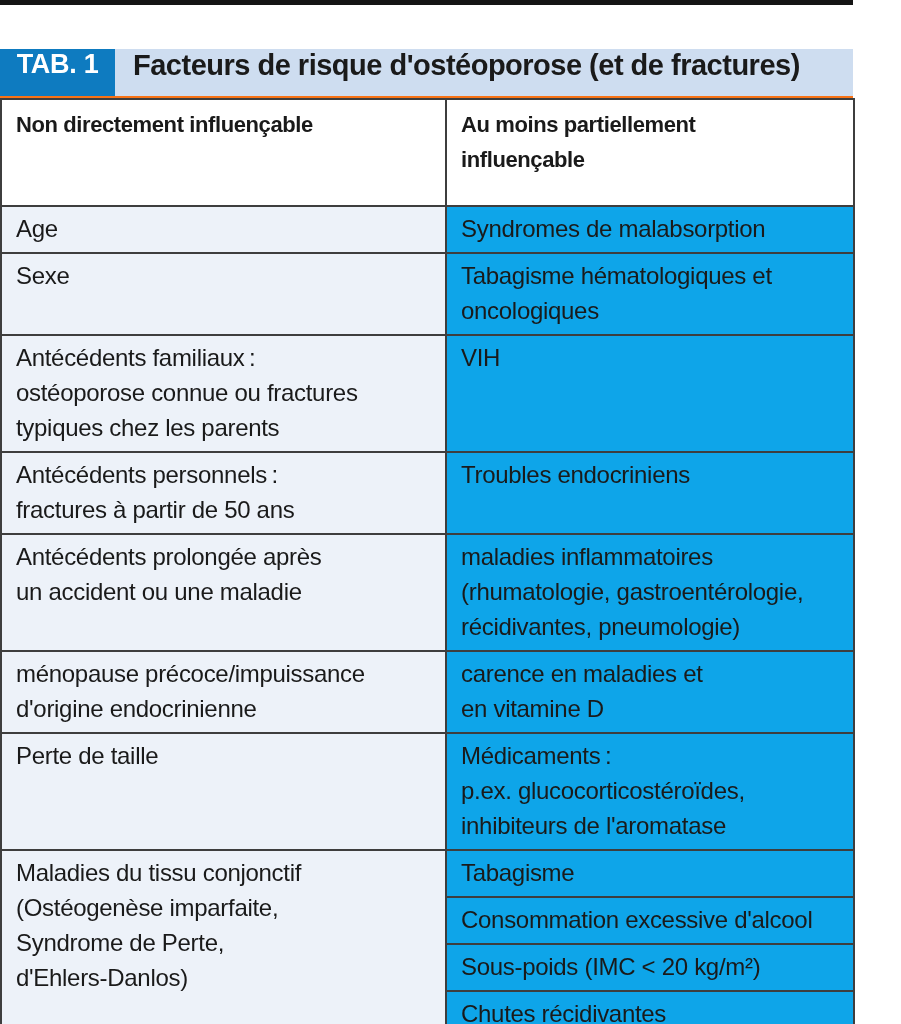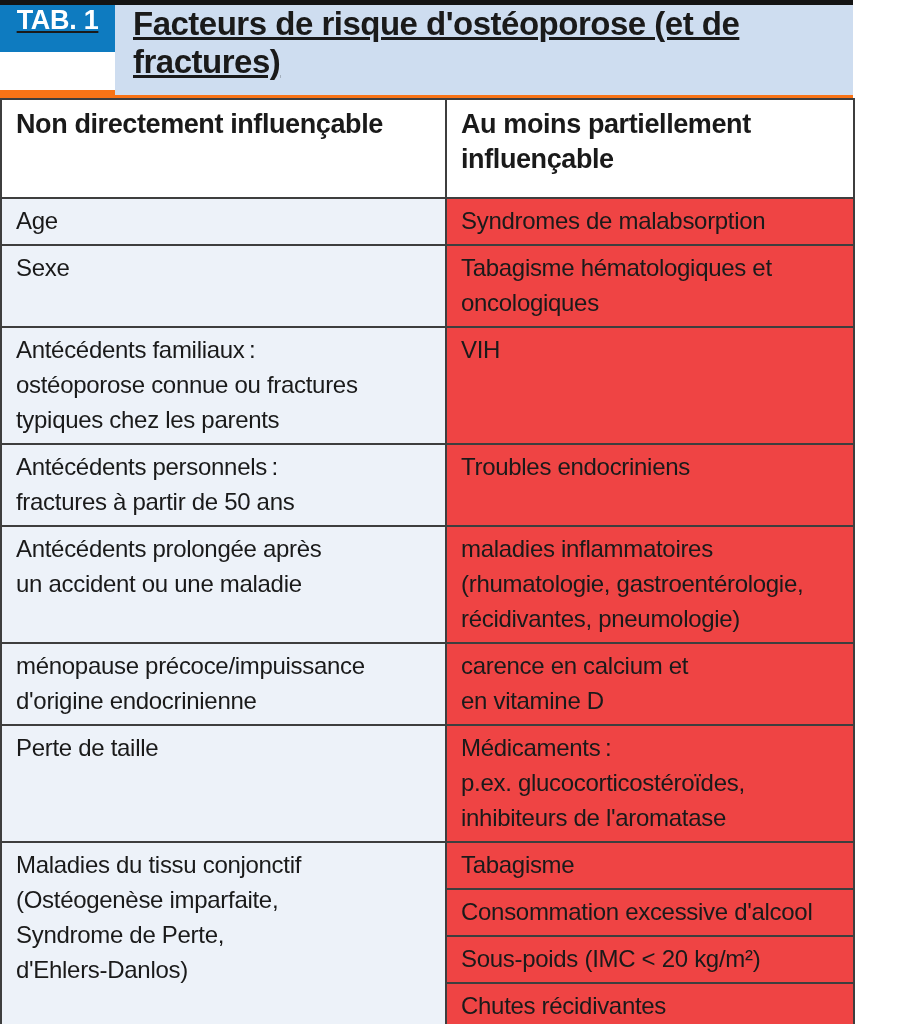--- a/index.html
+++ b/index.html
@@ -21,44 +21,43 @@
     left: 0;
     top: 0;
     width: 853px;
   }
   .top-rule {
     height: 5px;
     background: #141414;
   }
   .caption-row {
     display: flex;
-    align-items: flex-start;
+    align-items: flex-end;
     height: 93px;
-    border-bottom: 8px solid #f97316;
+    border-bottom: 2px solid #f97316;
     box-sizing: border-box;
-    text-decoration: underline;
   }
   .tab-badge {
     width: 115px;
     background: #0e7bc0;
     color: #ffffff;
     font-weight: bold;
     font-size: 27px;
     letter-spacing: -0.3px;
     display: flex;
     align-items: flex-end;
     justify-content: center;
     padding-bottom: 16px;
     box-sizing: border-box;
   }
   .caption-title {
     flex: 1;
     background: #ceddf0;
     font-weight: bold;
-    font-size: 33px;
+    font-size: 29px;
     letter-spacing: -0.5px;
     display: flex;
     align-items: flex-end;
     padding: 0 10px 14px 18px;
     box-sizing: border-box;
   }
   table.risk {
     border-collapse: collapse;
     width: 853px;
     table-layout: fixed;
@@ -68,35 +67,35 @@
   table.risk th, table.risk td {
     border: 2px solid #3e3e3e;
     vertical-align: top;
     text-align: left;
     white-space: pre-line;
     overflow: hidden;
     box-sizing: border-box;
   }
   table.risk th {
     background: #ffffff;
-    font-size: 27px;
+    font-size: 22px;
     font-weight: bold;
     letter-spacing: -0.4px;
     line-height: 35px;
-    padding: 7px 14px 20px 14px;
+    padding: 7px 14px 28px 14px;
     height: 77px;
   }
   table.risk td {
     font-size: 24px;
     letter-spacing: -0.3px;
     line-height: 35px;
     padding: 4px 14px 6px 14px;
   }
   td.left-col  { background: #edf2f9; }
-  td.right-col { background: #ef4444; }
+  td.right-col { background: #0ea5e9; }
 </style>
 </head>
 <body>
 
 <div class="page">
   <div class="doc-table">
     <div class="top-rule"></div>
 
     <div class="caption-row">
       <div class="tab-badge">TAB. 1</div>
@@ -139,21 +138,21 @@
         <tr>
           <td class="left-col">Antécédents prolongée après
 un accident ou une maladie</td>
           <td class="right-col">maladies inflammatoires
 (rhumatologie, gastroentérologie,
 récidivantes, pneumologie)</td>
         </tr>
         <tr>
           <td class="left-col">ménopause précoce/impuissance
 d'origine endocrinienne</td>
-          <td class="right-col">carence en calcium et
+          <td class="right-col">carence en maladies et
 en vitamine D</td>
         </tr>
         <tr>
           <td class="left-col">Perte de taille</td>
           <td class="right-col">Médicaments :
 p.ex. glucocorticostéroïdes,
 inhibiteurs de l'aromatase</td>
         </tr>
         <tr>
           <td class="left-col" rowspan="4">Maladies du tissu conjonctif

